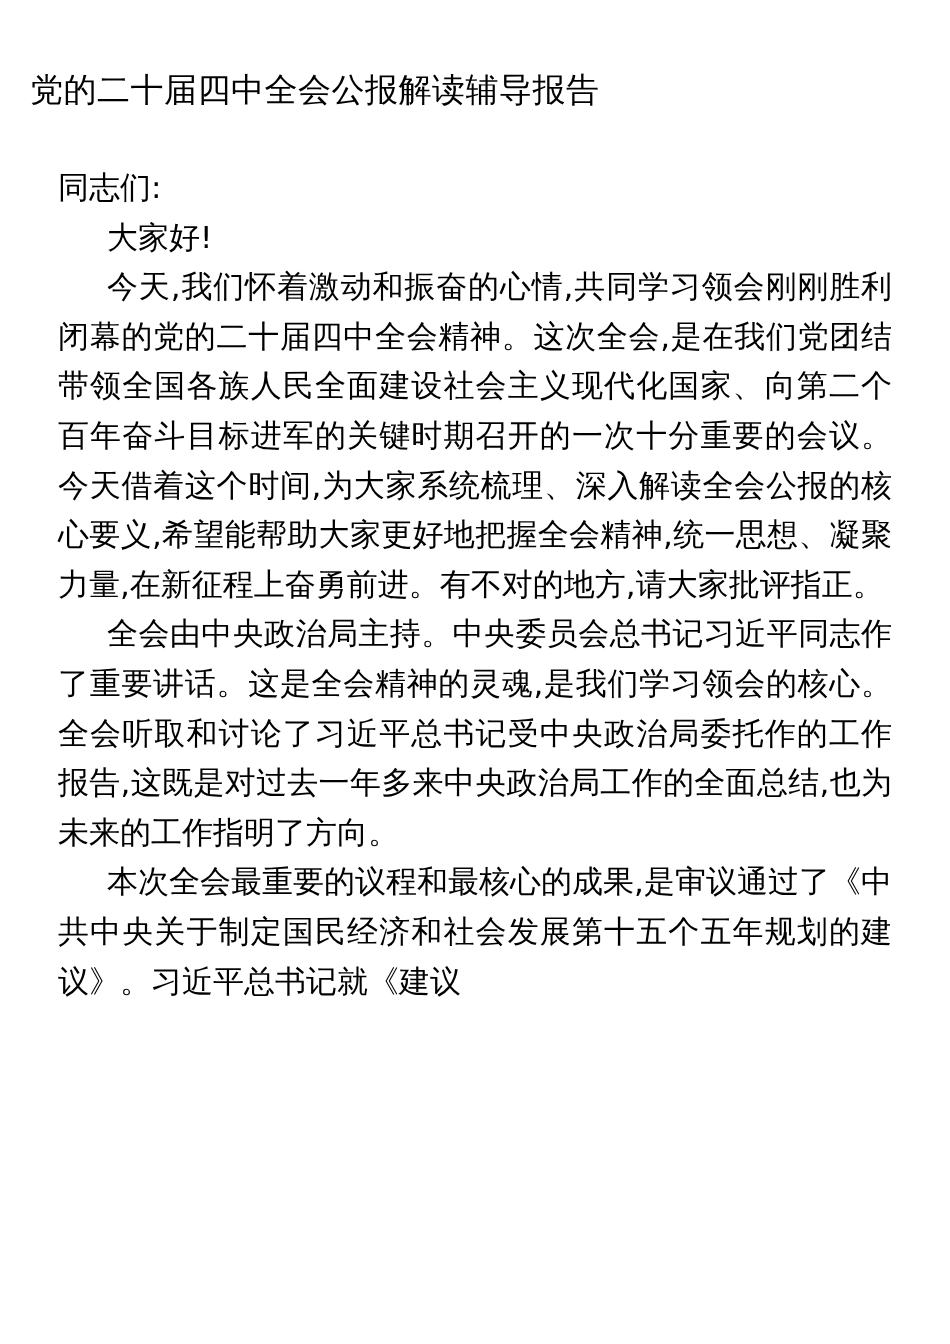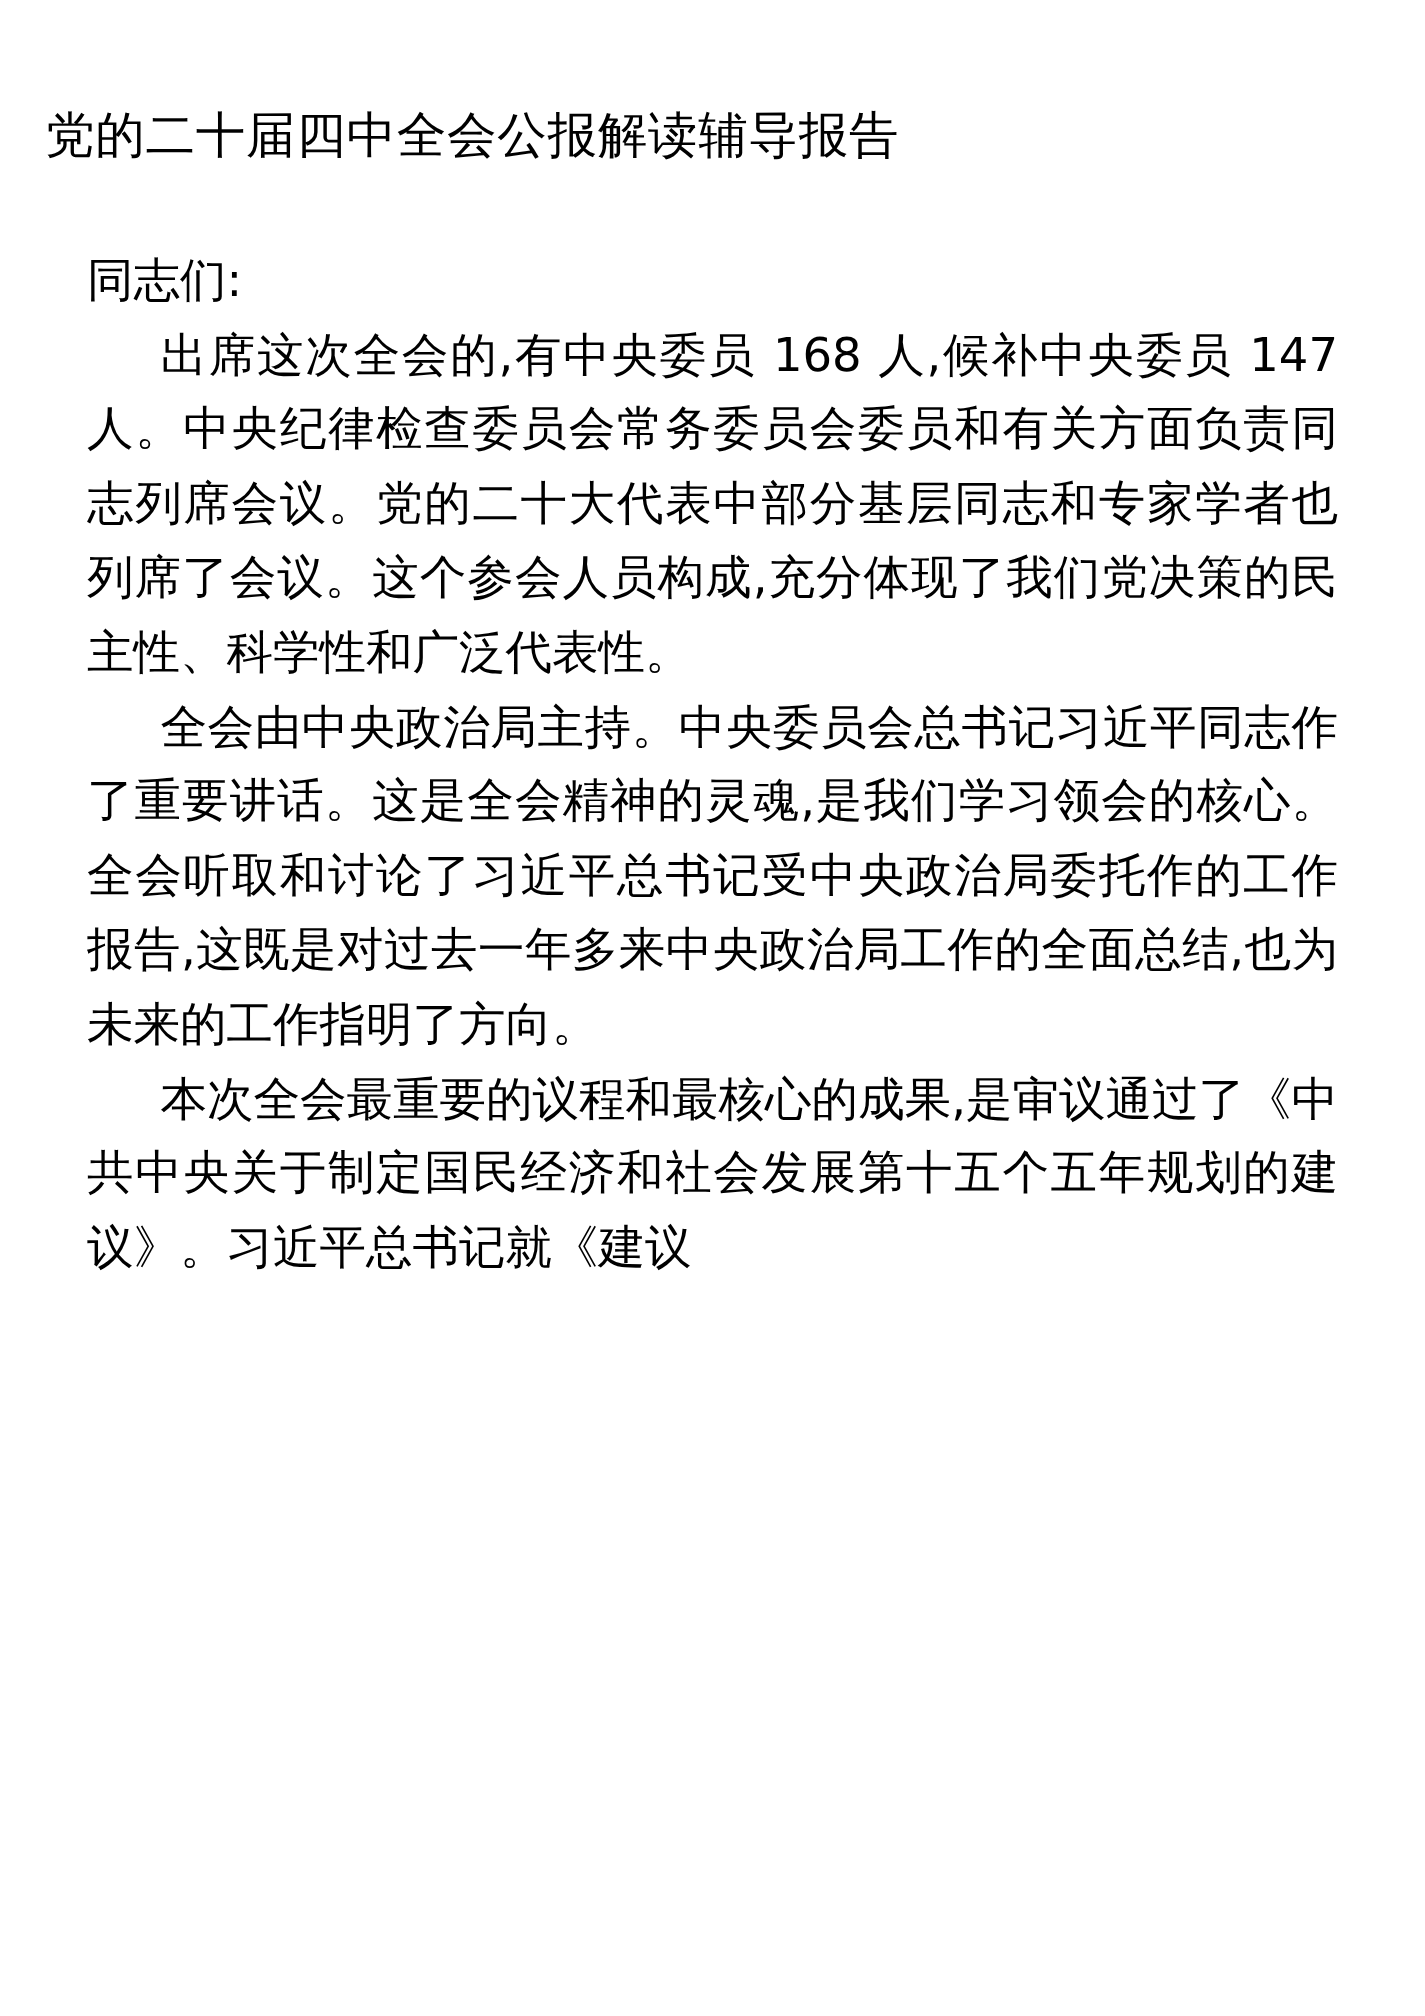--- a/index.html
+++ b/index.html
@@ -55,17 +55,18 @@
     }
   </style>
 </head>
 <body>
 
 <div class="page">
   <h1 class="title">党的二十届四中全会公报解读辅导报告</h1>
 
   <div class="body">
     <p class="para">同志们:</p>
-    <p class="para indent">出席这次全会的,有中央委员 168 人,候补中央委员 147 人。中央纪律检查委员会常务委员会委员和有关方面负责同志列席会议。党的二十大代表中部分基层同志和专家学者也列席了会议。这个参会人员构成,充分体现了我们党决策的民主性、科学性和广泛代表性。</p>
+    <p class="para indent">大家好!</p>
+    <p class="para indent">今天,我们怀着激动和振奋的心情,共同学习领会刚刚胜利闭幕的党的二十届四中全会精神。这次全会,是在我们党团结带领全国各族人民全面建设社会主义现代化国家、向第二个百年奋斗目标进军的关键时期召开的一次十分重要的会议。今天借着这个时间,为大家系统梳理、深入解读全会公报的核心要义,希望能帮助大家更好地把握全会精神,统一思想、凝聚力量,在新征程上奋勇前进。有不对的地方,请大家批评指正。</p>
     <p class="para indent">全会由中央政治局主持。中央委员会总书记习近平同志作了重要讲话。这是全会精神的灵魂,是我们学习领会的核心。全会听取和讨论了习近平总书记受中央政治局委托作的工作报告,这既是对过去一年多来中央政治局工作的全面总结,也为未来的工作指明了方向。</p>
     <p class="para indent">本次全会最重要的议程和最核心的成果,是审议通过了《中共中央关于制定国民经济和社会发展第十五个五年规划的建议》。习近平总书记就《建议</p>
   </div>
 </div>
 
 </body></html>

